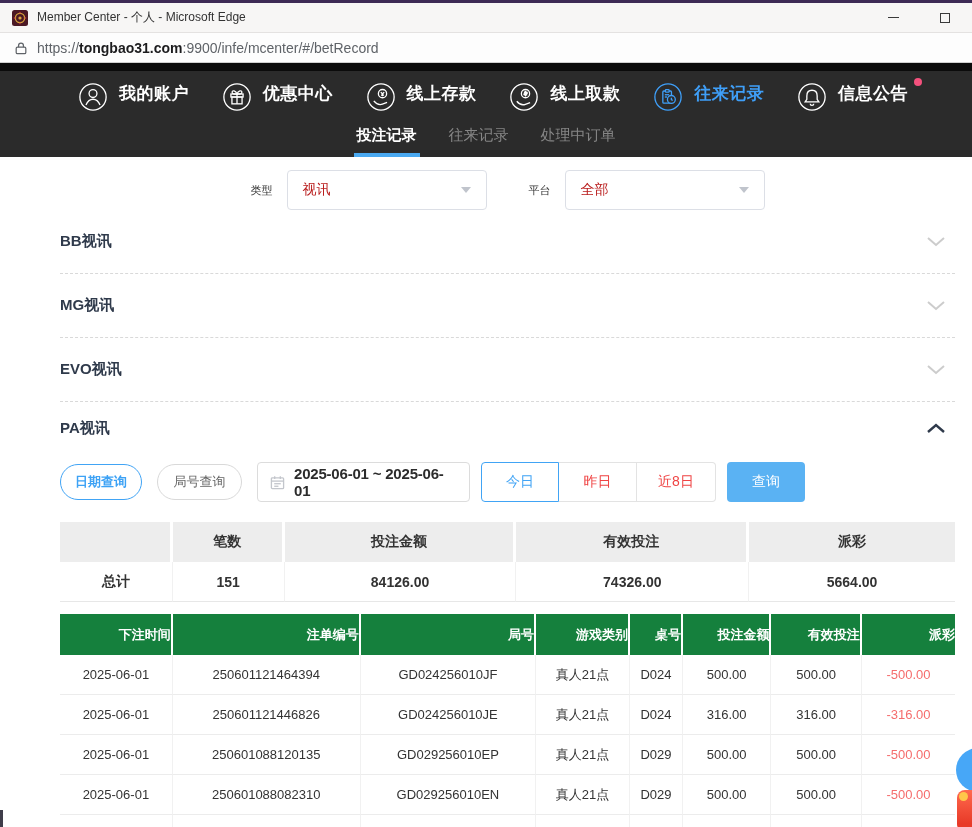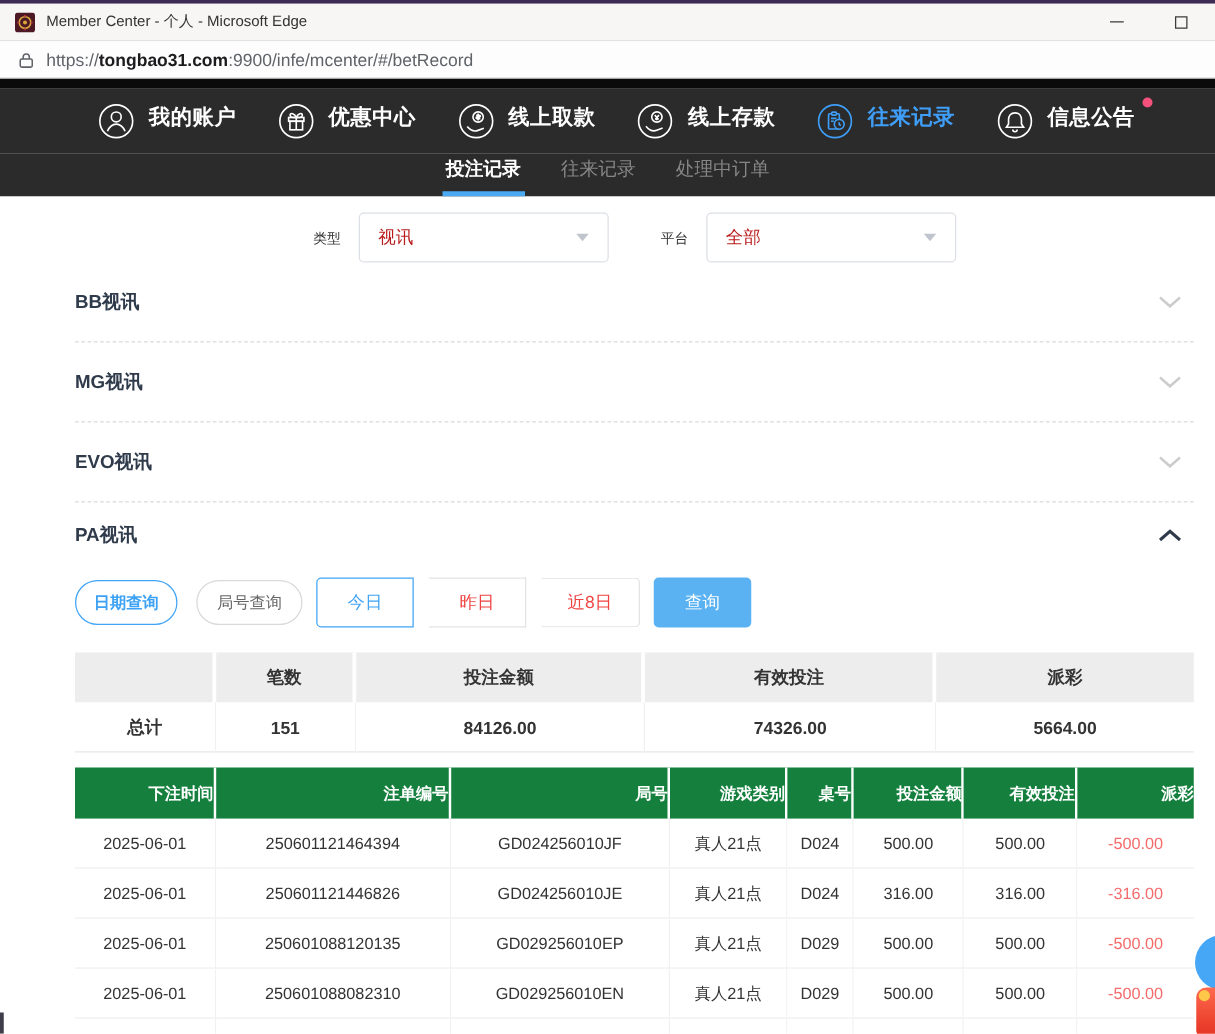--- a/index.html
+++ b/index.html
@@ -48,21 +48,21 @@
   .section-title { font-size:15px; font-weight:700; color:#2f3a4b; }
   .chevron { display:flex; padding-right:10px; }
 
   .query-bar { display:flex; align-items:center; margin-top:8px; height:40px; }
   .pill { height:36px; border-radius:18px; display:flex; align-items:center; justify-content:center; font-size:13px; background:#fff; cursor:pointer; }
   .pill.blue { width:82px; border:1px solid #41a4f5; color:#3da2f5; font-weight:700; }
   .pill.gray { width:85px; border:1px solid #d9d9d9; color:#666; margin-left:15px; }
   .date-input { width:213px; height:40px; border:1px solid #dcdcdc; border-radius:4px; margin-left:15px; display:flex; align-items:center; padding:0 12px; cursor:pointer; background:#fff; }
   .date-input .cal { display:flex; margin-right:9px; }
   .date-text { font-size:15px; font-weight:700; color:#2c2c2c; letter-spacing:-0.2px; }
-  .btn-group { display:flex; margin-left:11px; height:40px;gap:12px; }
+  .btn-group { display:flex; margin-left:11px; height:40px; }
   .group-btn { width:78px; height:40px; display:flex; align-items:center; justify-content:center; font-size:14px; background:#fff; border:1px solid #e3e3e3; border-left:none; color:#ef4444; cursor:pointer; }
   .group-btn:first-child { border-left:1px solid #e3e3e3; border-radius:4px 0 0 4px; }
   .group-btn:last-child { border-radius:0 4px 4px 0; width:79px; }
   .group-btn.active { border:1px solid #41a4f5; color:#41a4f5; }
   .search-btn { width:78px; height:40px; margin-left:11px; background:#5ab2f3; color:#fff; font-size:14px; border:none; border-radius:4px; display:flex; align-items:center; justify-content:center; cursor:pointer; }
 
   table { border-collapse:separate; border-spacing:0; width:100%; table-layout:fixed; }
   .summary-table { margin-top:20px; }
   .summary-table th { background:#ededed; height:40px; font-size:14px; font-weight:700; color:#333; text-align:center; border-right:3px solid #fff; }
   .summary-table th:last-child { border-right:none; }
@@ -143,36 +143,36 @@
           <path d="M16 12.8c1.2-3.6 5.2-4.4 5.2-2s-3.2 2-5.2 2z"></path>
         </svg>
       </span>
     <span class="nav-label">优惠中心</span>
   </div>
   <div class="nav-item">
     <span class="nav-icon">
         <svg width="30" height="30" viewBox="0 0 32 32">
           <circle cx="16" cy="16" r="14"></circle>
           <circle cx="17.6" cy="12.4" r="4.4"></circle>
+          <path d="M15.8 10.8l1.8 2 1.8-2M17.6 12.8v2.4M16 14h3.2"></path>
+          <path d="M8.3 20.2c2.6 3.2 6.2 4.6 9.2 3.5l5-1.9"></path>
+        </svg>
+      </span>
+    <span class="nav-label">线上存款</span>
+  </div>
+  <div class="nav-item">
+    <span class="nav-icon">
+        <svg width="30" height="30" viewBox="0 0 32 32">
+          <circle cx="16" cy="16" r="14"></circle>
+          <circle cx="17.6" cy="12.4" r="4.4"></circle>
           <path d="M17.6 9.4v6M15.9 10.9h2.9c.9 0 .9 1.4 0 1.4h-2.2c-.9 0-.9 1.4 0 1.4h2.9"></path>
           <path d="M8.3 20.5c2.6 3.2 6.2 4.4 9.2 3.3l5-1.9"></path>
         </svg>
       </span>
     <span class="nav-label">线上取款</span>
-  </div>
-  <div class="nav-item">
-    <span class="nav-icon">
-        <svg width="30" height="30" viewBox="0 0 32 32">
-          <circle cx="16" cy="16" r="14"></circle>
-          <circle cx="17.6" cy="12.4" r="4.4"></circle>
-          <path d="M15.8 10.8l1.8 2 1.8-2M17.6 12.8v2.4M16 14h3.2"></path>
-          <path d="M8.3 20.2c2.6 3.2 6.2 4.6 9.2 3.5l5-1.9"></path>
-        </svg>
-      </span>
-    <span class="nav-label">线上存款</span>
   </div>
   <div class="nav-item active">
     <span class="nav-icon">
         <svg width="30" height="30" viewBox="0 0 32 32">
           <circle cx="16" cy="16" r="14"></circle>
           <rect x="10.5" y="9.6" width="9.2" height="13" rx="1"></rect>
           <rect x="13.2" y="8.2" width="4" height="2.6" rx="0.8" fill="#2b2b2b"></rect>
           <line x1="12.6" y1="13.6" x2="17.2" y2="13.6"></line>
           <line x1="12.6" y1="16" x2="15" y2="16"></line>
           <circle cx="19.6" cy="18.6" r="4.2" fill="#2b2b2b"></circle>
@@ -255,20 +255,33 @@
       </span>
   </div>
 
   <div class="query-bar">
     <div class="pill blue">
         <span>日期查询</span>
       </div>
     <div class="pill gray">
         <span>局号查询</span>
       </div>
+    <div class="date-input">
+      <span class="cal">
+          <svg width="15" height="15" viewBox="0 0 16 16" fill="none" stroke="#c3c6cc" stroke-width="1.4">
+            <rect x="1.5" y="3" width="13" height="11.5" rx="1"></rect>
+            <line x1="1.5" y1="6.5" x2="14.5" y2="6.5"></line>
+            <line x1="5" y1="1.2" x2="5" y2="4.2"></line>
+            <line x1="11" y1="1.2" x2="11" y2="4.2"></line>
+            <line x1="4.5" y1="9.3" x2="11.5" y2="9.3"></line>
+            <line x1="4.5" y1="12" x2="9" y2="12"></line>
+          </svg>
+        </span>
+      <span class="date-text">2025-06-01 ~ 2025-06-01</span>
+    </div>
     <div class="btn-group">
       <div class="group-btn active">
           <span>今日</span>
         </div>
       <div class="group-btn">
           <span>昨日</span>
         </div>
       <div class="group-btn">
           <span>近8日</span>
         </div>

